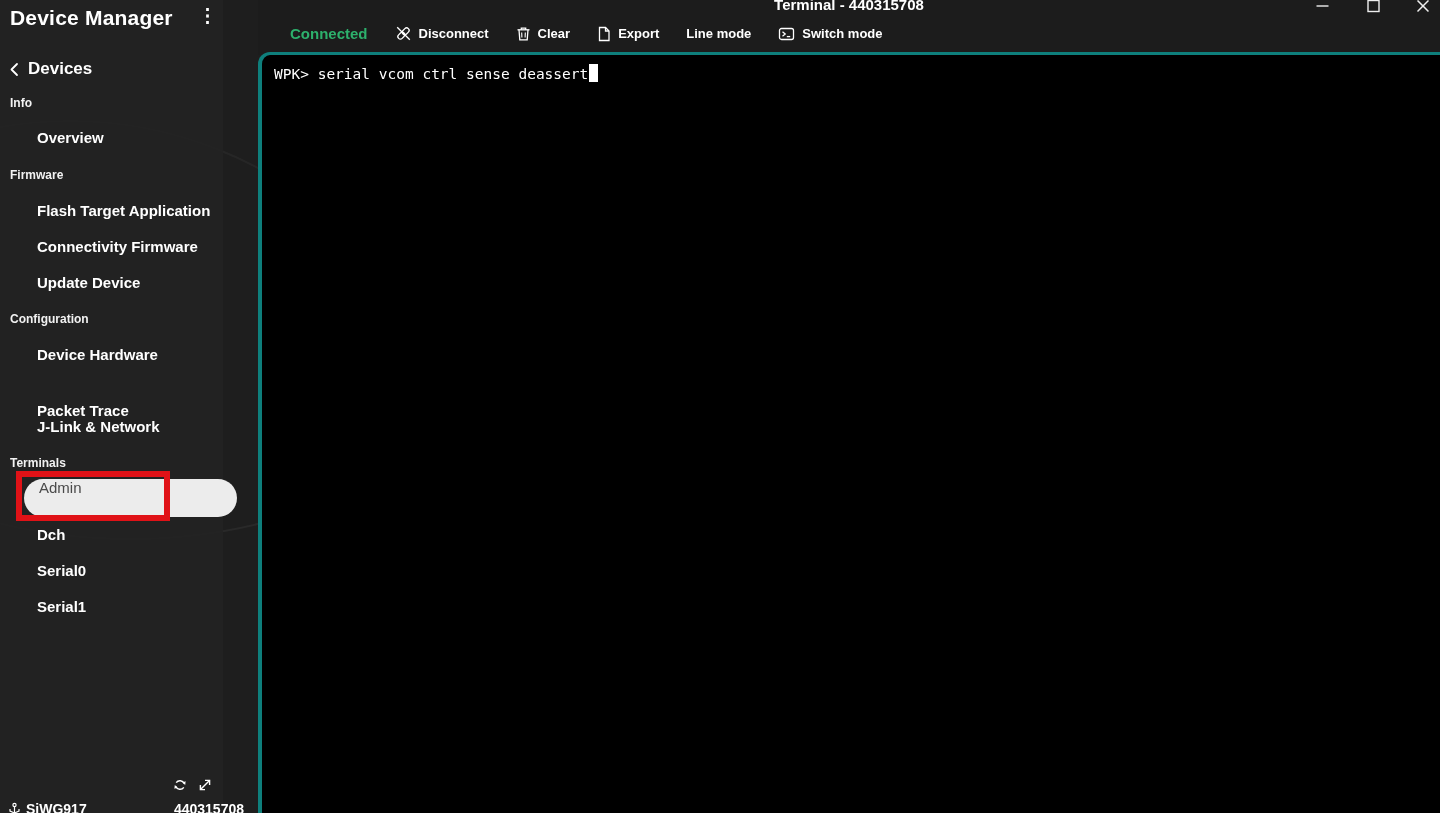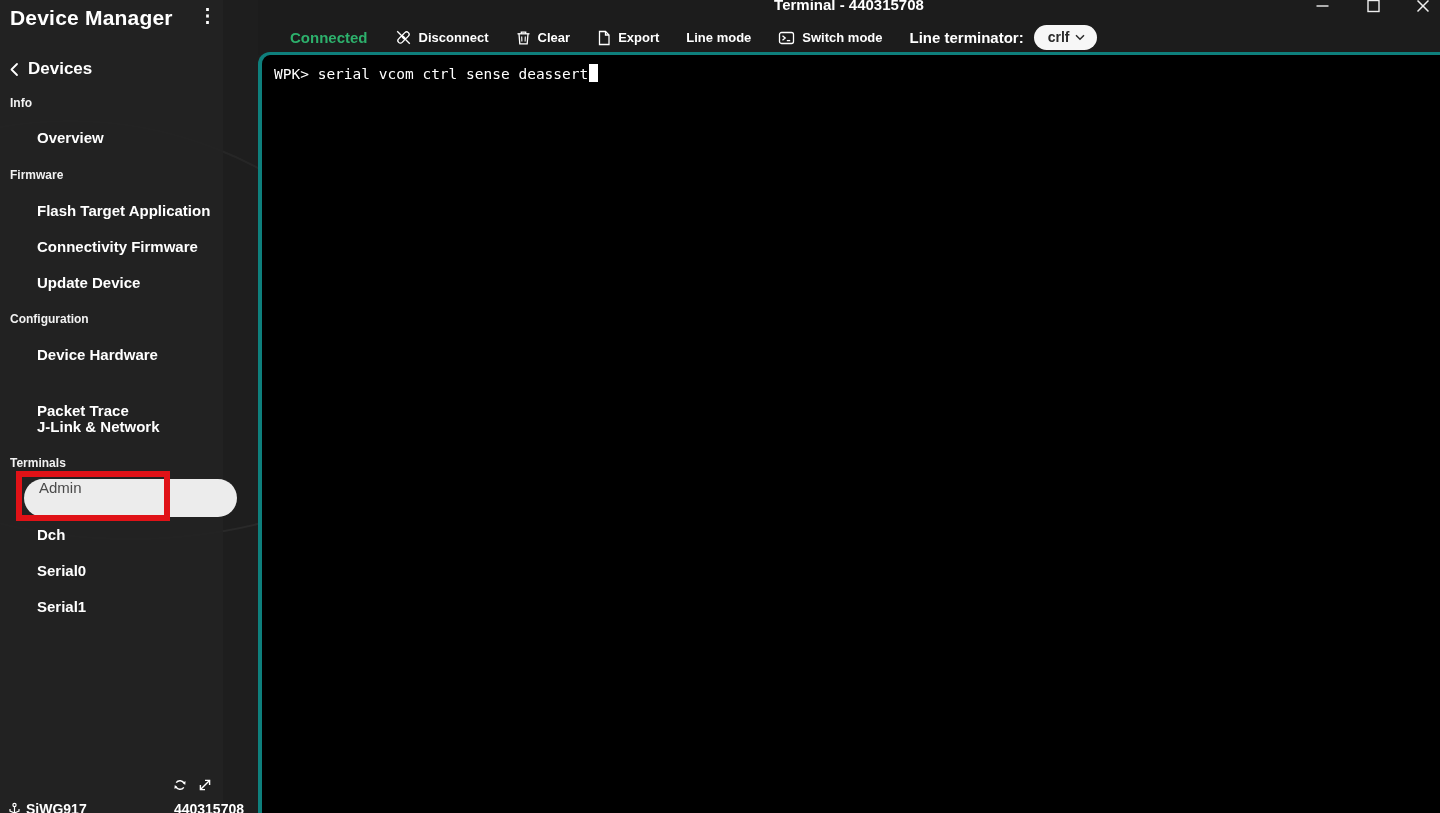--- a/index.html
+++ b/index.html
@@ -206,27 +206,18 @@
 
     <span class="tb-btn">
       <svg width="17" height="16" viewBox="0 0 17 16">
         <rect x="1.5" y="2.5" width="14" height="11" rx="2" fill="none" stroke="#fff" stroke-width="1.3"></rect>
         <polyline points="4.5,5.8 7.2,8 4.5,10.2" fill="none" stroke="#fff" stroke-width="1.3"></polyline>
         <line x1="8.8" y1="10.6" x2="12.2" y2="10.6" stroke="#fff" stroke-width="1.3"></line>
       </svg>
       <span>Switch mode</span>
     </span>
 
-    <span class="lt-group">
-      <span class="lt-label">Line terminator:</span>
-      <span class="dropdown">
-        <span>crlf</span>
-        <svg width="10" height="7" viewBox="0 0 10 7">
-            <polyline points="1,1.2 5,5.2 9,1.2" fill="none" stroke="#2b2b2b" stroke-width="1.5"></polyline>
-          </svg>
-      </span>
-    </span>
   </div>
 </div>
 
 <div class="terminal">
   <span>WPK&gt; serial vcom ctrl sense deassert</span><span class="cursor"></span>
 </div>
 
 </body></html>

